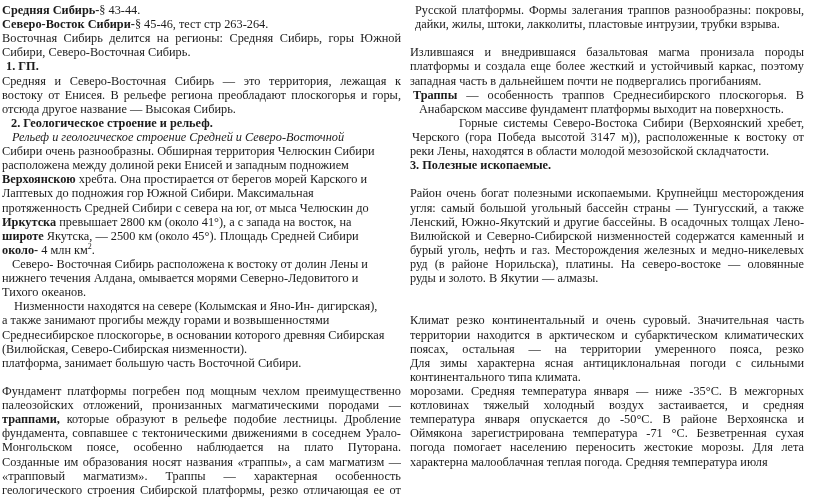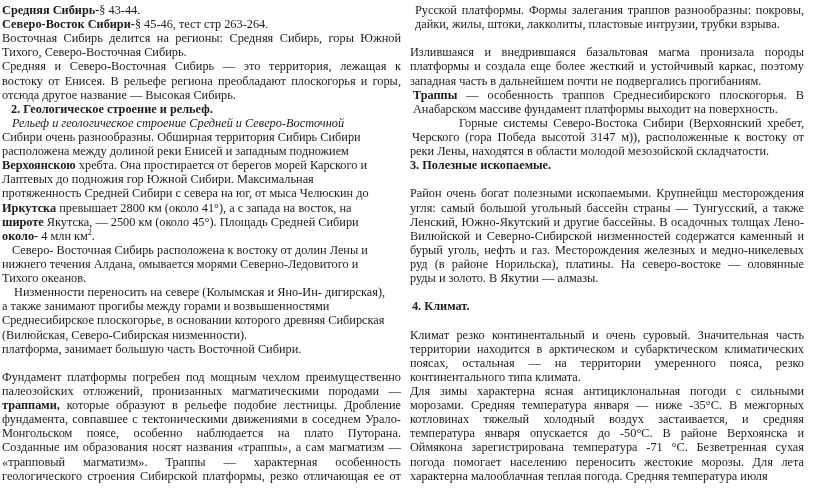--- a/index.html
+++ b/index.html
@@ -41,38 +41,39 @@
   }
 </style>
 </head>
 <body style="background: rgb(255, 255, 255); color: rgb(27, 27, 27);">
 
 <div class="page">
   <div class="col col-left">
       <div class="line"><span class="b">Средняя Сибирь-</span><span>§ 43-44.</span></div>
       <div class="line"><span class="b">Северо-Восток Сибири-</span><span>§ 45-46, тест стр 263-264.</span></div>
       <div class="line j"><span>Восточная Сибирь делится на регионы: Средняя Сибирь, горы Южной</span></div>
-      <div class="line"><span>Тихого, Северо-Восточная Сибирь.</span></div>
+      <div class="line"><span>Сибири, Северо-Восточная Сибирь.</span></div>
+      <div class="line" style="padding-left: 4px;"><span class="b">1. ГП.</span></div>
       <div class="line j"><span>Средняя и Северо-Восточная Сибирь — это территория, лежащая к</span></div>
       <div class="line j"><span>востоку от Енисея. В рельефе региона преобладают плоскогорья и горы,</span></div>
       <div class="line"><span>отсюда другое название — Высокая Сибирь.</span></div>
       <div class="line" style="padding-left: 9px;"><span class="b">2. Геологическое строение и рельеф.</span></div>
       <div class="line" style="padding-left: 10px; font-style: italic;"><span>Рельеф и геологическое строение Средней и Северо-Восточной</span></div>
-      <div class="line"><span>Сибири очень разнообразны. Обширная территория Сибирь Сибири</span></div>
+      <div class="line"><span>Сибири очень разнообразны. Обширная территория Челюскин Сибири</span></div>
       <div class="line"><span>расположена между долиной реки Енисей и западным подножием</span></div>
       <div class="line"><span class="b">Верхоянскою</span><span> хребта. Она простирается от берегов морей Карского и</span></div>
       <div class="line"><span>Лаптевых до подножия гор Южной Сибири. Максимальная</span></div>
       <div class="line"><span>протяженность Средней Сибири с севера на юг, от мыса Челюскин до</span></div>
       <div class="line"><span class="b">Иркутска</span><span> превышает 2800 км (около 41°), а с запада на восток, на</span></div>
       <div class="line"><span class="b">широте</span><span> Якутска, — 2500 км (около 45°). Площадь Средней Сибири</span></div>
       <div class="line"><span class="b">около-</span><span> 4 млн км</span><sup>2</sup><span>.</span></div>
       <div class="line" style="padding-left: 10px;"><span>Северо- Восточная Сибирь расположена к востоку от долин Лены и</span></div>
       <div class="line"><span>нижнего течения Алдана, омывается морями Северно-Ледовитого и</span></div>
       <div class="line"><span>Тихого океанов.</span></div>
-      <div class="line" style="padding-left: 12px;"><span>Низменности переносить на севере (Колымская и Яно-Ин- дигирская),</span></div>
+      <div class="line" style="padding-left: 12px;"><span>Низменности находятся на севере (Колымская и Яно-Ин- дигирская),</span></div>
       <div class="line"><span>а также занимают прогибы между горами и возвышенностями</span></div>
       <div class="line"><span>Среднесибирское плоскогорье, в основании которого древняя Сибирская</span></div>
       <div class="line"><span>(Вилюйская, Северо-Сибирская низменности).</span></div>
       <div class="line"><span>платформа, занимает большую часть Восточной Сибири.</span></div>
       <div class="line">&nbsp;</div>
       <div class="line j"><span>Фундамент платформы погребен под мощным чехлом преимущественно</span></div>
       <div class="line j"><span>палеозойских отложений, пронизанных магматическими породами —</span></div>
       <div class="line j"><span class="b">траппами,</span><span> которые образуют в рельефе подобие лестницы. Дробление</span></div>
       <div class="line j"><span>фундамента, совпавшее с тектоническими движениями в соседнем Урало-</span></div>
       <div class="line j"><span>Монгольском поясе, особенно наблюдается на плато Путорана.</span></div>
@@ -81,41 +82,40 @@
       <div class="line j"><span>геологического строения Сибирской платформы, резко отличающая ее от</span></div>
     </div>
   <div class="col col-right">
       <div class="line j" style="padding-left: 5px;"><span>Русской платформы. Формы залегания траппов разнообразны: покровы,</span></div>
       <div class="line" style="padding-left: 5px;"><span>дайки, жилы, штоки, лакколиты, пластовые интрузии, трубки взрыва.</span></div>
       <div class="line">&nbsp;</div>
       <div class="line j"><span>Излившаяся и внедрившаяся базальтовая магма пронизала породы</span></div>
       <div class="line j"><span>платформы и создала еще более жесткий и устойчивый каркас, поэтому</span></div>
       <div class="line"><span>западная часть в дальнейшем почти не подвергались прогибаниям.</span></div>
       <div class="line j" style="padding-left: 3px;"><span class="b">Траппы</span><span> — особенность траппов Среднесибирского плоскогорья. В</span></div>
-      <div class="line" style="padding-left: 3px;"><span>Анабарском массиве фундамент платформы выходит на поверхность.</span></div>
+      <div class="line" style="padding-left: 3px; margin-left: 6px;"><span>Анабарском массиве фундамент платформы выходит на поверхность.</span></div>
       <div class="line j" style="padding-left: 3px; margin-left: 46px;"><span>Горные системы Северо-Востока Сибири (Верхоянский хребет, хребет</span></div>
       <div class="line j" style="padding-left: 2px;"><span>Черского (гора Победа высотой 3147 м)), расположенные к востоку от</span></div>
       <div class="line"><span>реки Лены, находятся в области молодой мезозойской складчатости.</span></div>
       <div class="line"><span class="b">3. Полезные ископаемые.</span></div>
       <div class="line">&nbsp;</div>
       <div class="line j"><span>Район очень богат полезными ископаемыми. Крупнейцш месторождения</span></div>
       <div class="line j"><span>угля: самый большой угольный бассейн страны — Тунгусский, а также</span></div>
       <div class="line j"><span>Ленский, Южно-Якутский и другие бассейны. В осадочных толщах Лено-</span></div>
       <div class="line j"><span>Вилюйской и Северно-Сибирской низменностей содержатся каменный и</span></div>
       <div class="line j"><span>бурый уголь, нефть и газ. Месторождения железных и медно-никелевых</span></div>
       <div class="line j"><span>руд (в районе Норильска), платины. На северо-востоке — оловянные</span></div>
       <div class="line"><span>руды и золото. В Якутии — алмазы.</span></div>
       <div class="line">&nbsp;</div>
-      <div class="line" style="padding-left: 2px;"><span class="b">4. Климат.</span></div>
       <div class="line">&nbsp;</div>
       <div class="line j"><span>Климат резко континентальный и очень суровый. Значительная часть</span></div>
       <div class="line j"><span>территории находится в арктическом и субарктическом климатических</span></div>
       <div class="line j"><span>поясах, остальная — на территории умеренного пояса, резко</span></div>
+      <div class="line j"><span>Для зимы характерна ясная антициклональная погоди с сильными</span></div>
       <div class="line"><span>континентального типа климата.</span></div>
-      <div class="line j"><span>Для зимы характерна ясная антициклональная погоди с сильными</span></div>
       <div class="line j"><span>морозами. Средняя температура января — ниже -35°С. В межгорных</span></div>
       <div class="line j"><span>котловинах тяжелый холодный воздух застаивается, и средняя</span></div>
       <div class="line j"><span>температура января опускается до -50°С. В районе Верхоянска и</span></div>
       <div class="line j"><span>Оймякона зарегистрирована температура -71 °С. Безветренная сухая</span></div>
       <div class="line j"><span>погода помогает населению переносить жестокие морозы. Для лета</span></div>
       <div class="line"><span>характерна малооблачная теплая погода. Средняя температура июля</span></div>
     </div>
 </div>
 
 </body></html>

